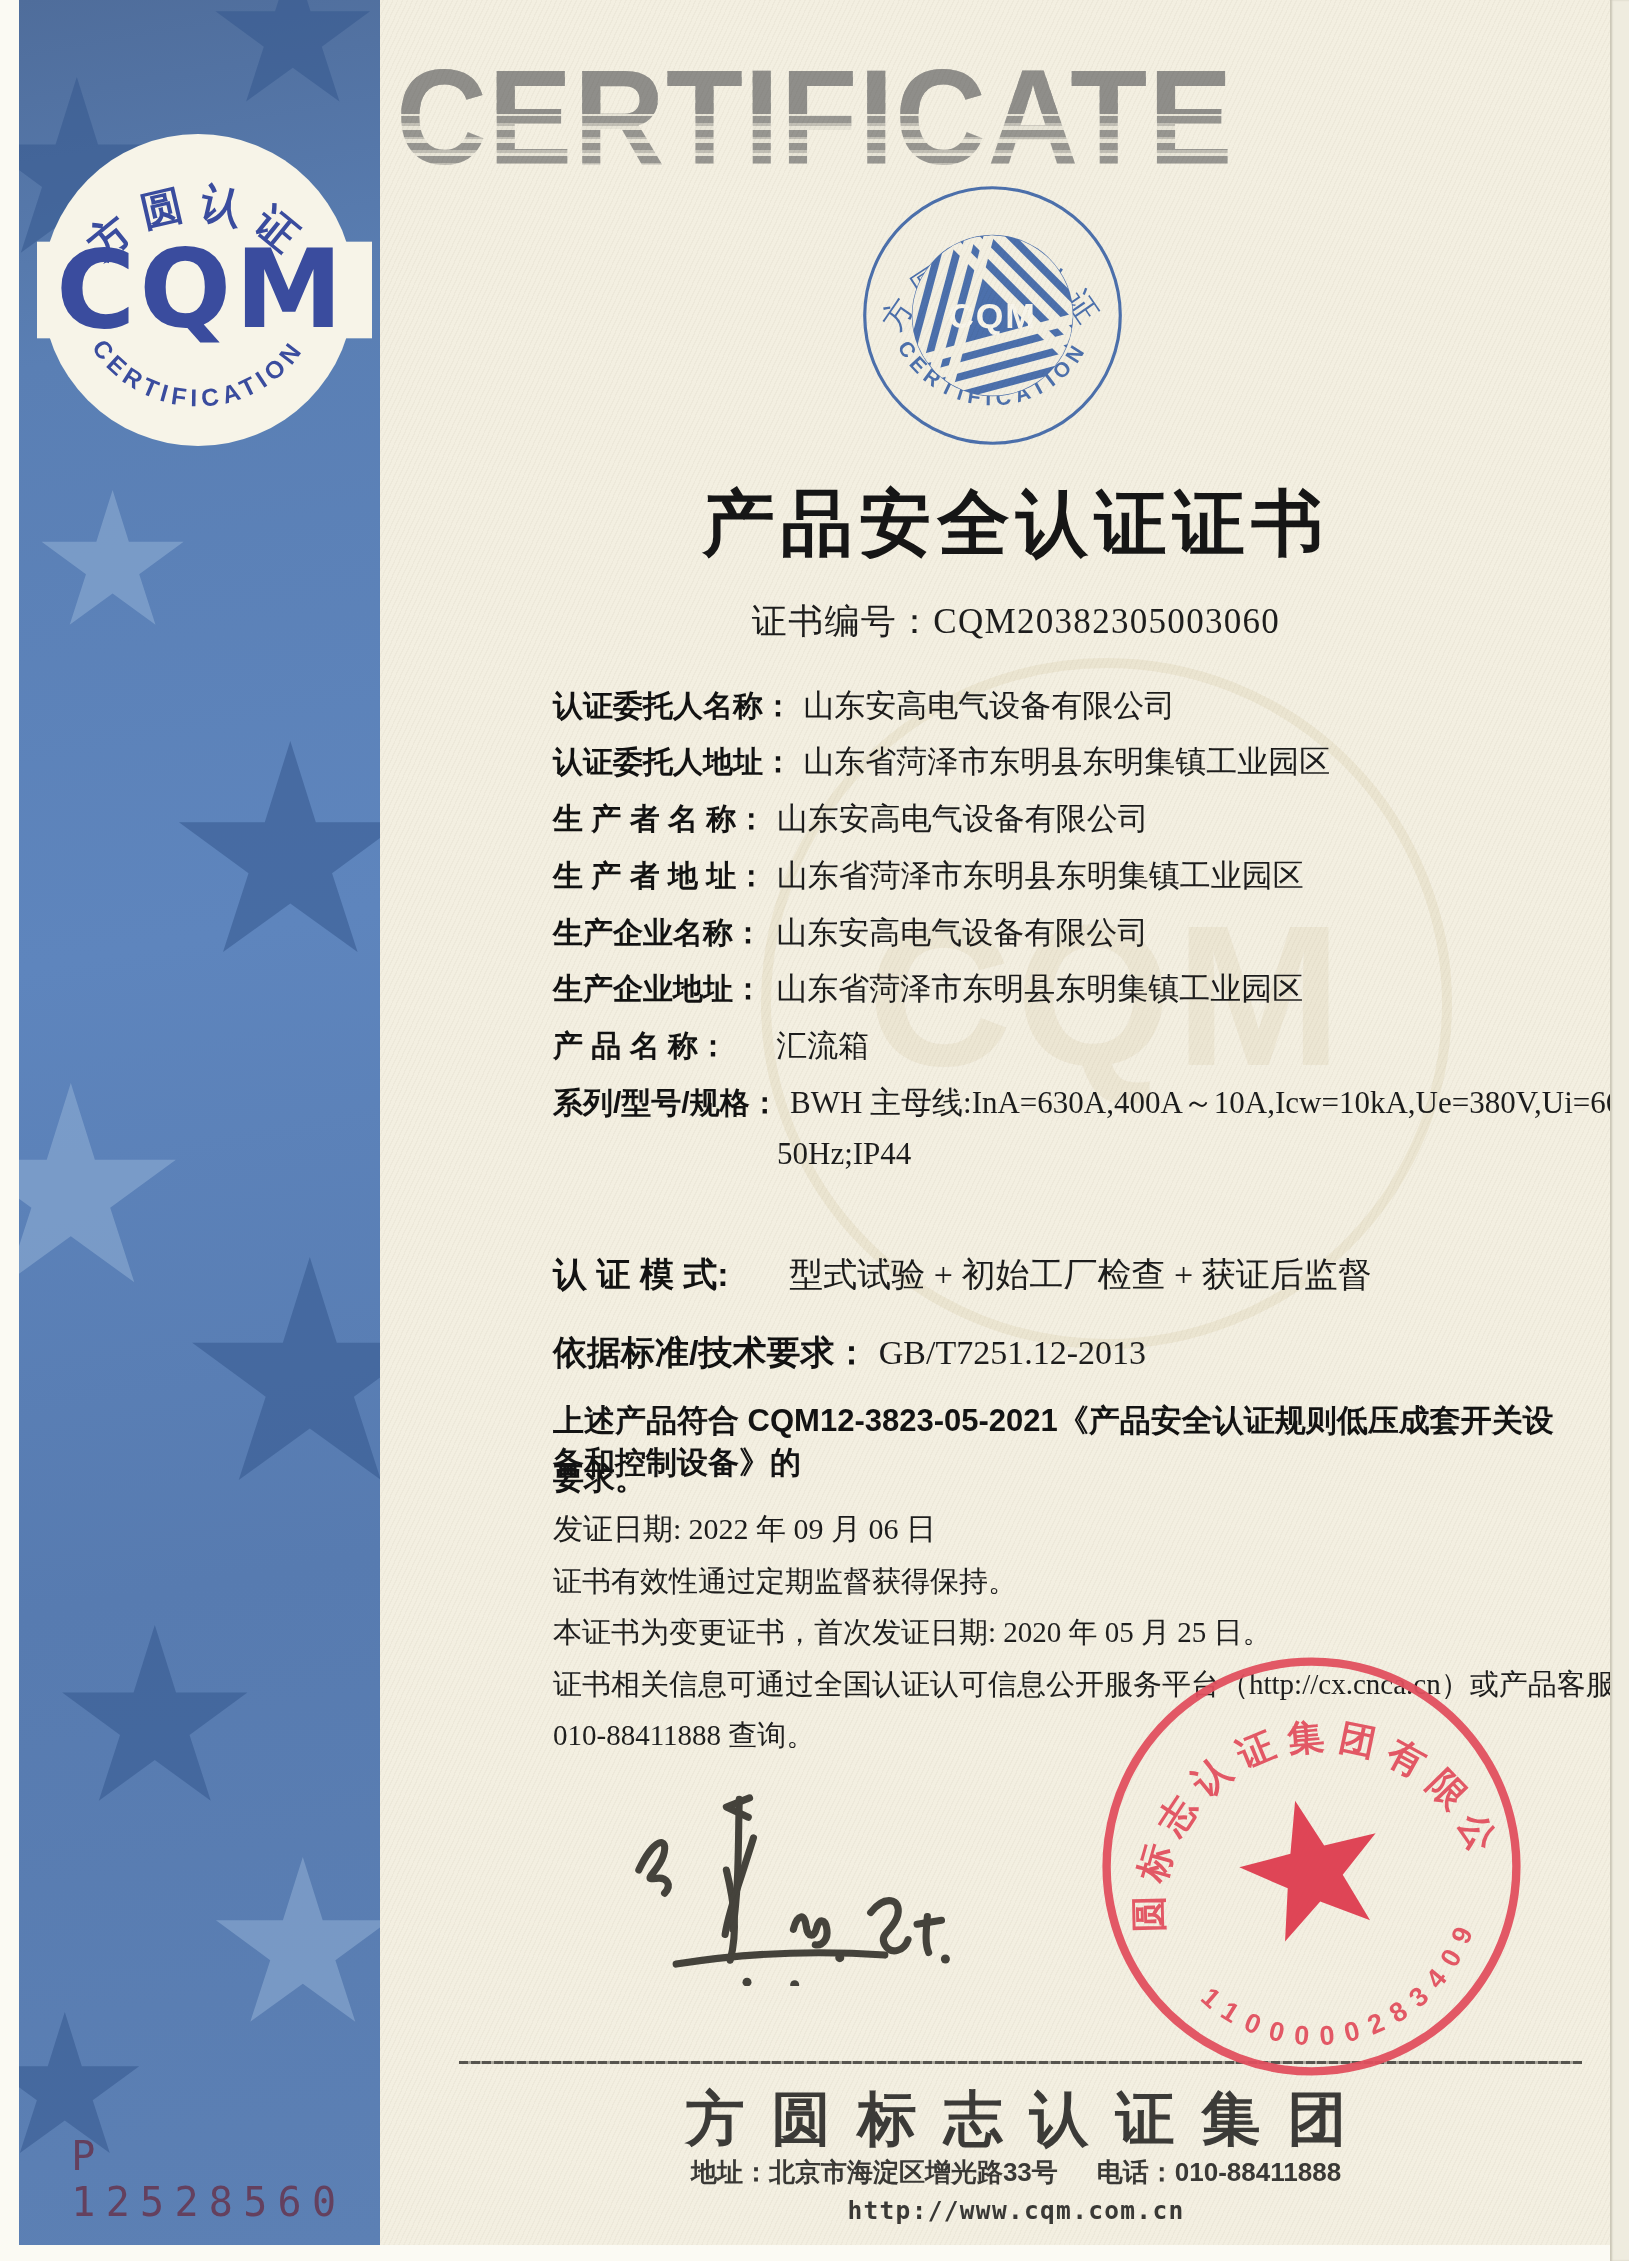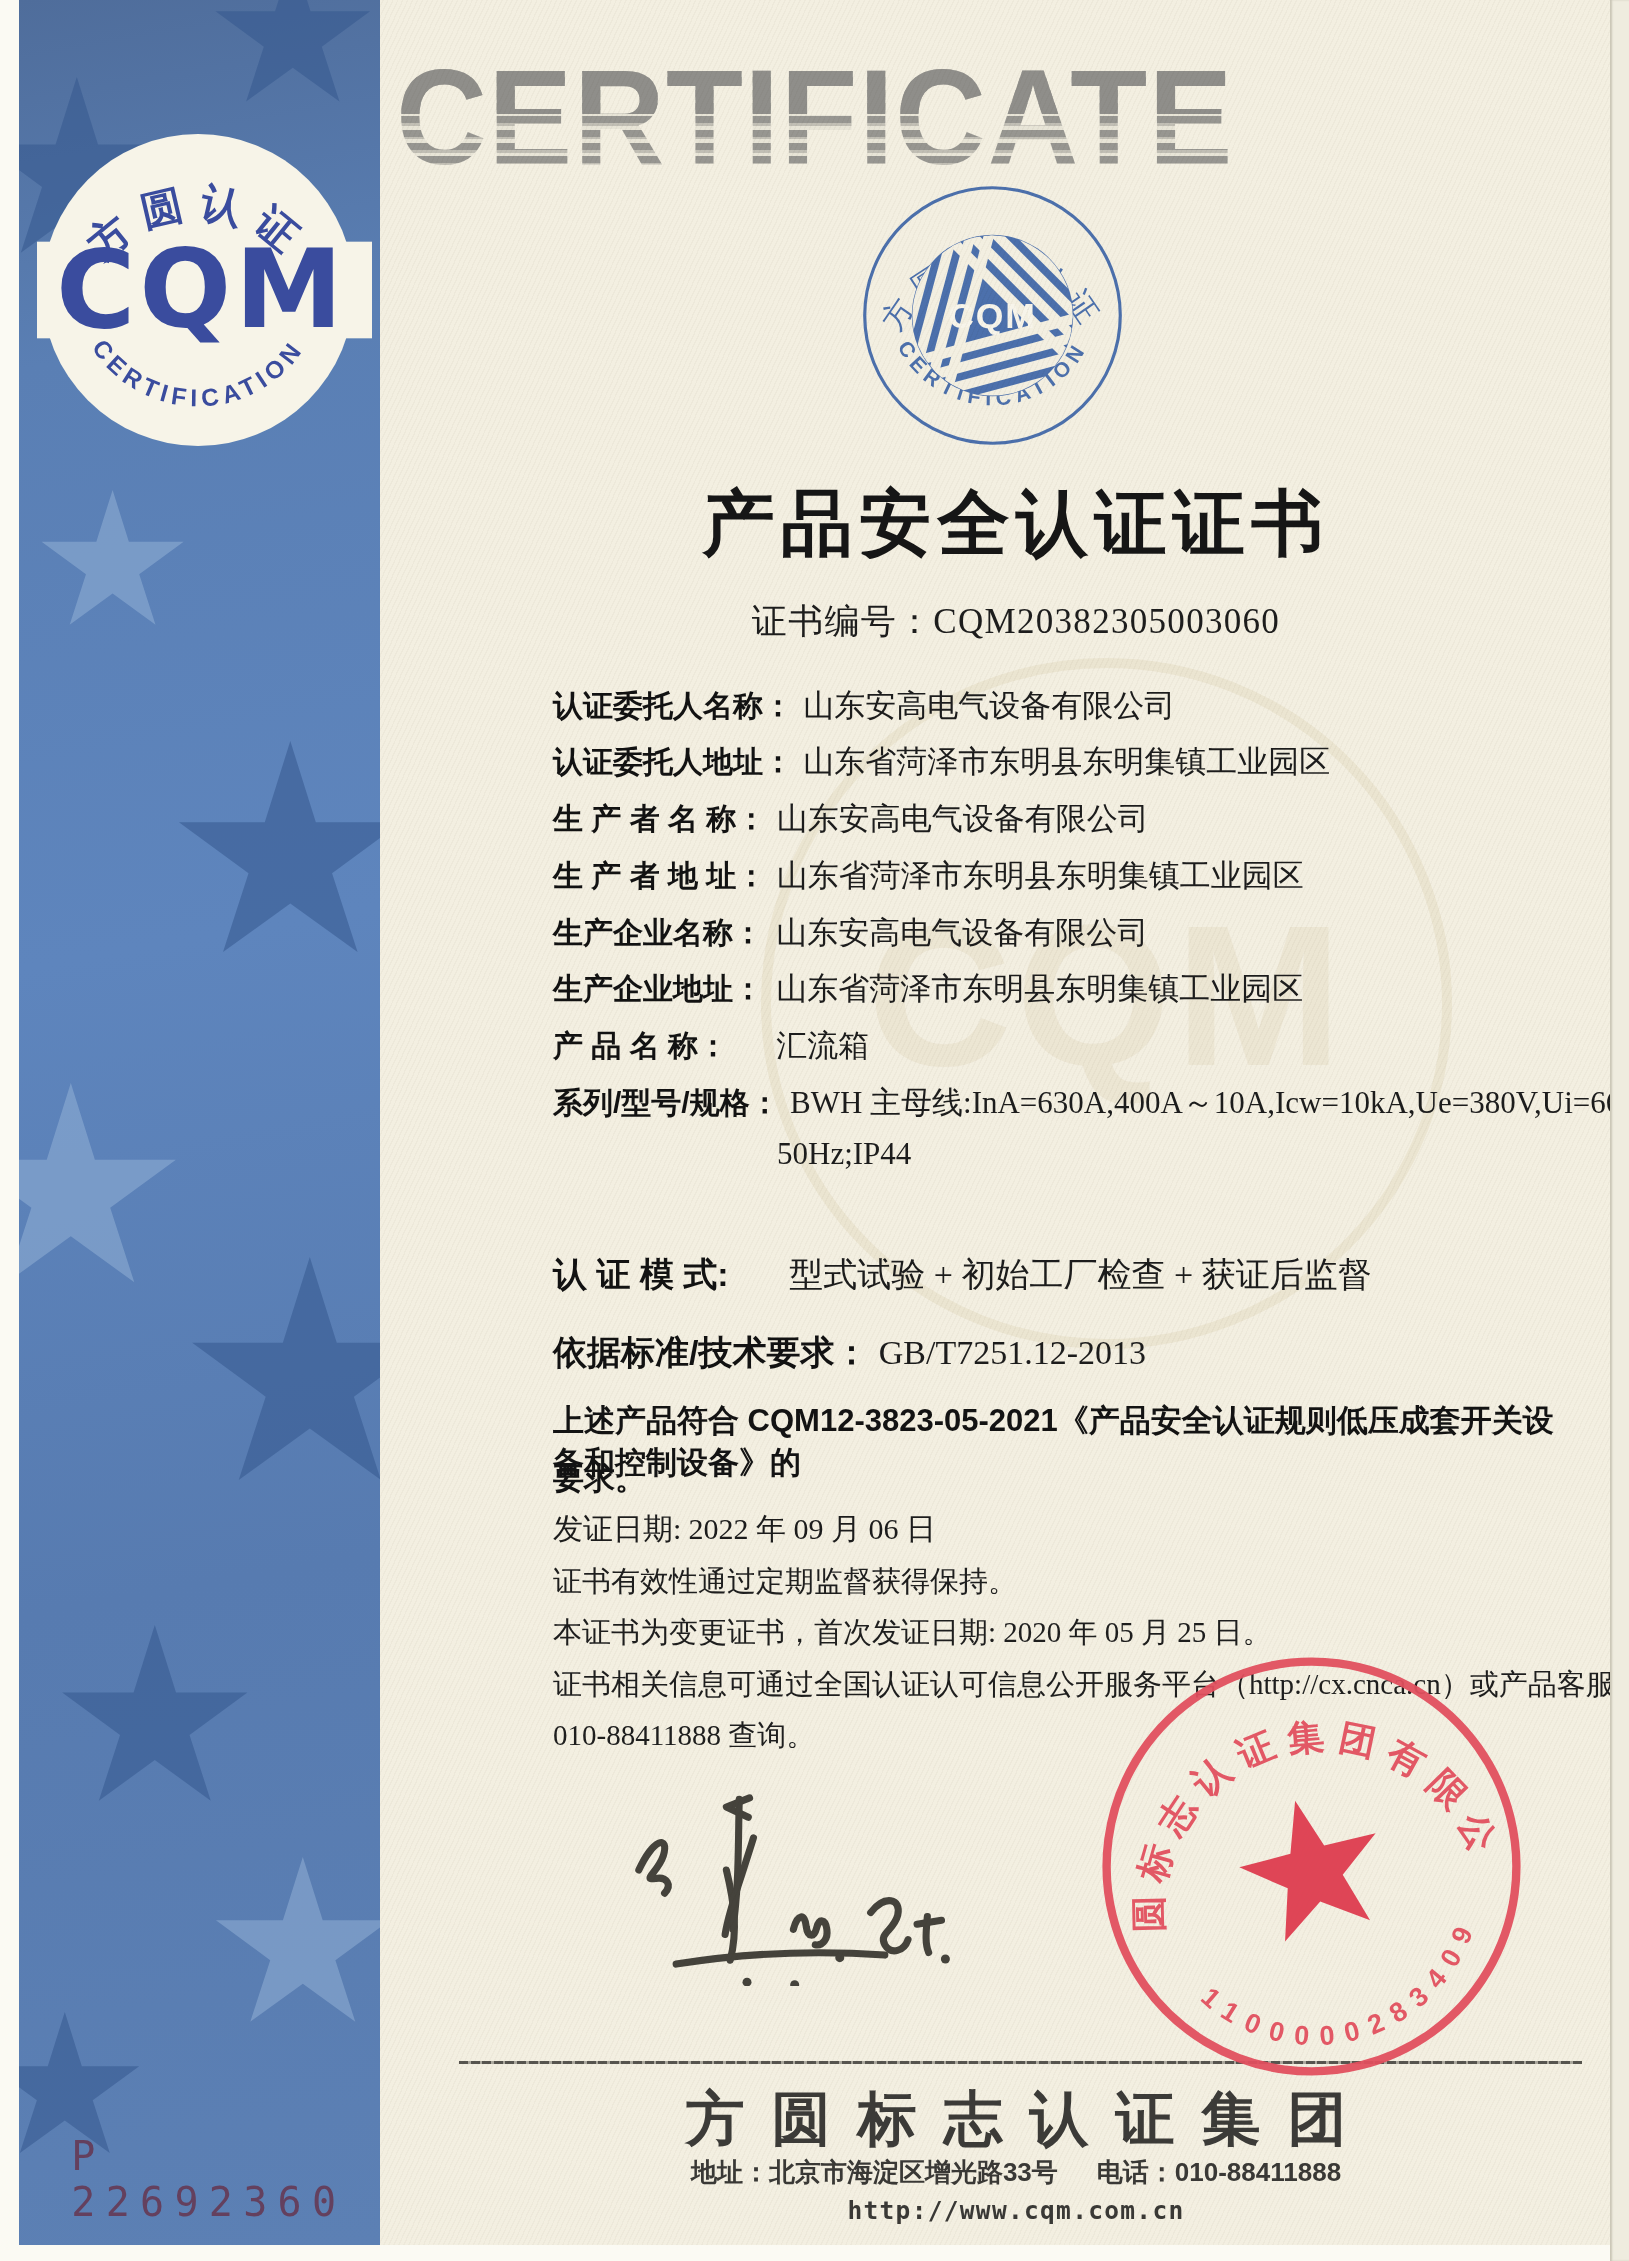--- a/index.html
+++ b/index.html
@@ -271,20 +271,20 @@
       <rect x="-10" y="185" width="540" height="150" fill="#f7f4e8"></rect>
       <text font-size="64" font-weight="700" fill="#3a4c9e" letter-spacing="20">
         <textPath href="#sb-top" startOffset="50%" text-anchor="middle">方圆认证</textPath>
       </text>
       <text x="255" y="318" font-size="168" font-weight="800" fill="#3a4c9e" letter-spacing="6" text-anchor="middle" style="font-family:'DejaVu Sans',sans-serif">CQM</text>
       <text font-size="38" font-weight="700" fill="#3a4c9e" letter-spacing="8">
         <textPath href="#sb-bot" startOffset="50%" text-anchor="middle">CERTIFICATION</textPath>
       </text>
     </svg>
 
-    <div class="sidebar-serial">P 22692360</div>
+    <div class="sidebar-serial">P 12528560</div>
   </div>
 
   <div class="edge-left"></div>
   <div class="edge-bottom"></div>
   <div class="edge-right"></div>
 </div>
 
 
 </body></html>

